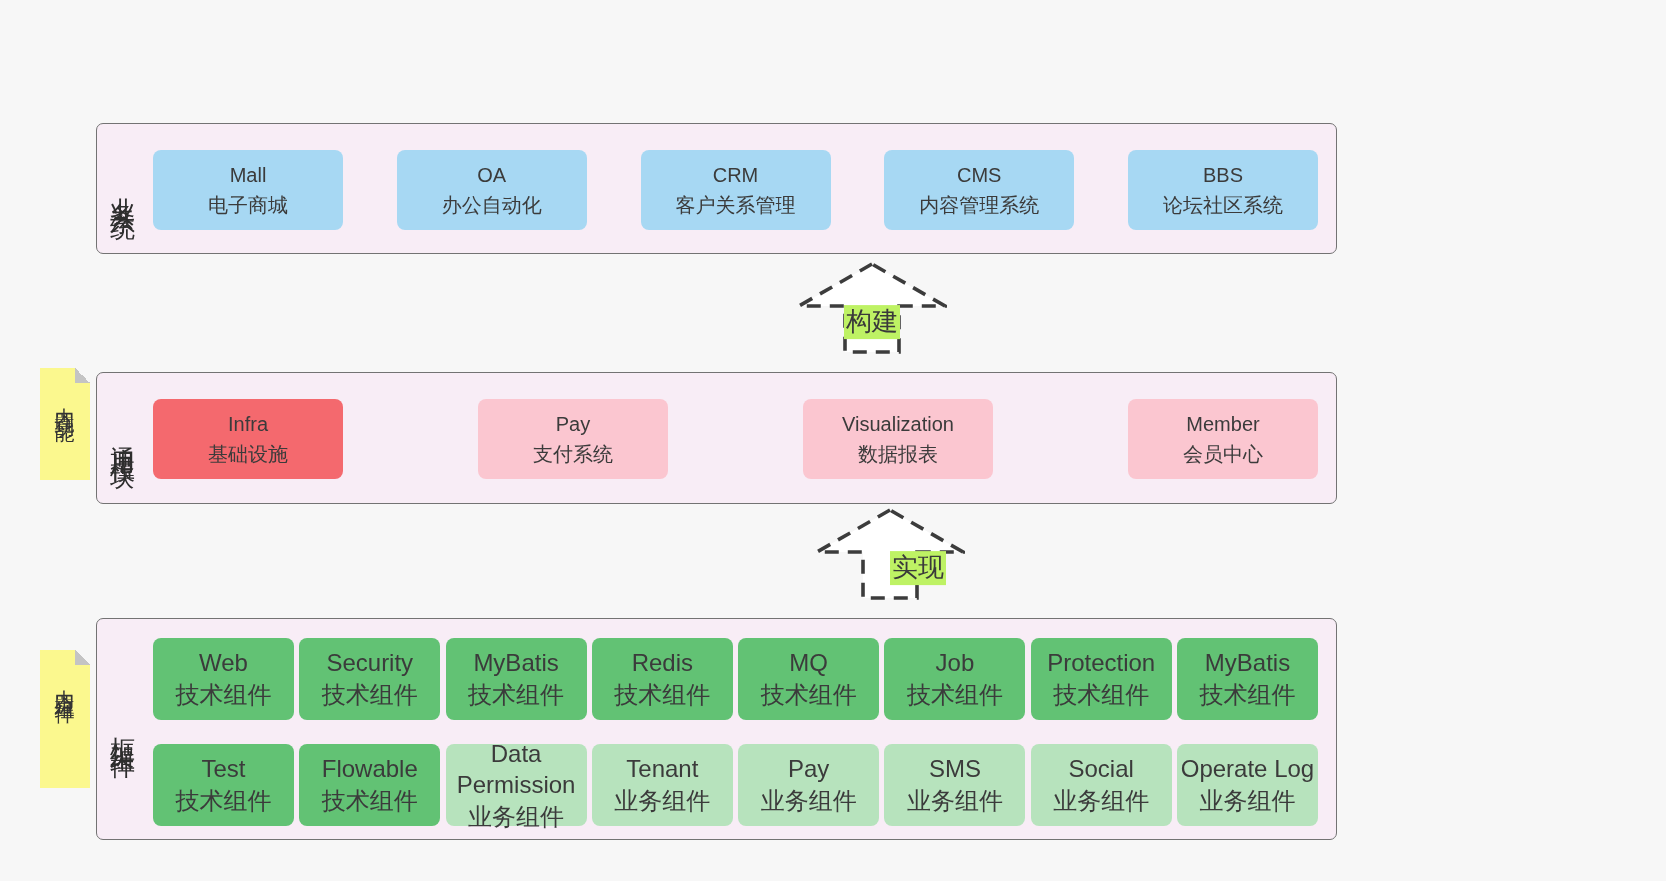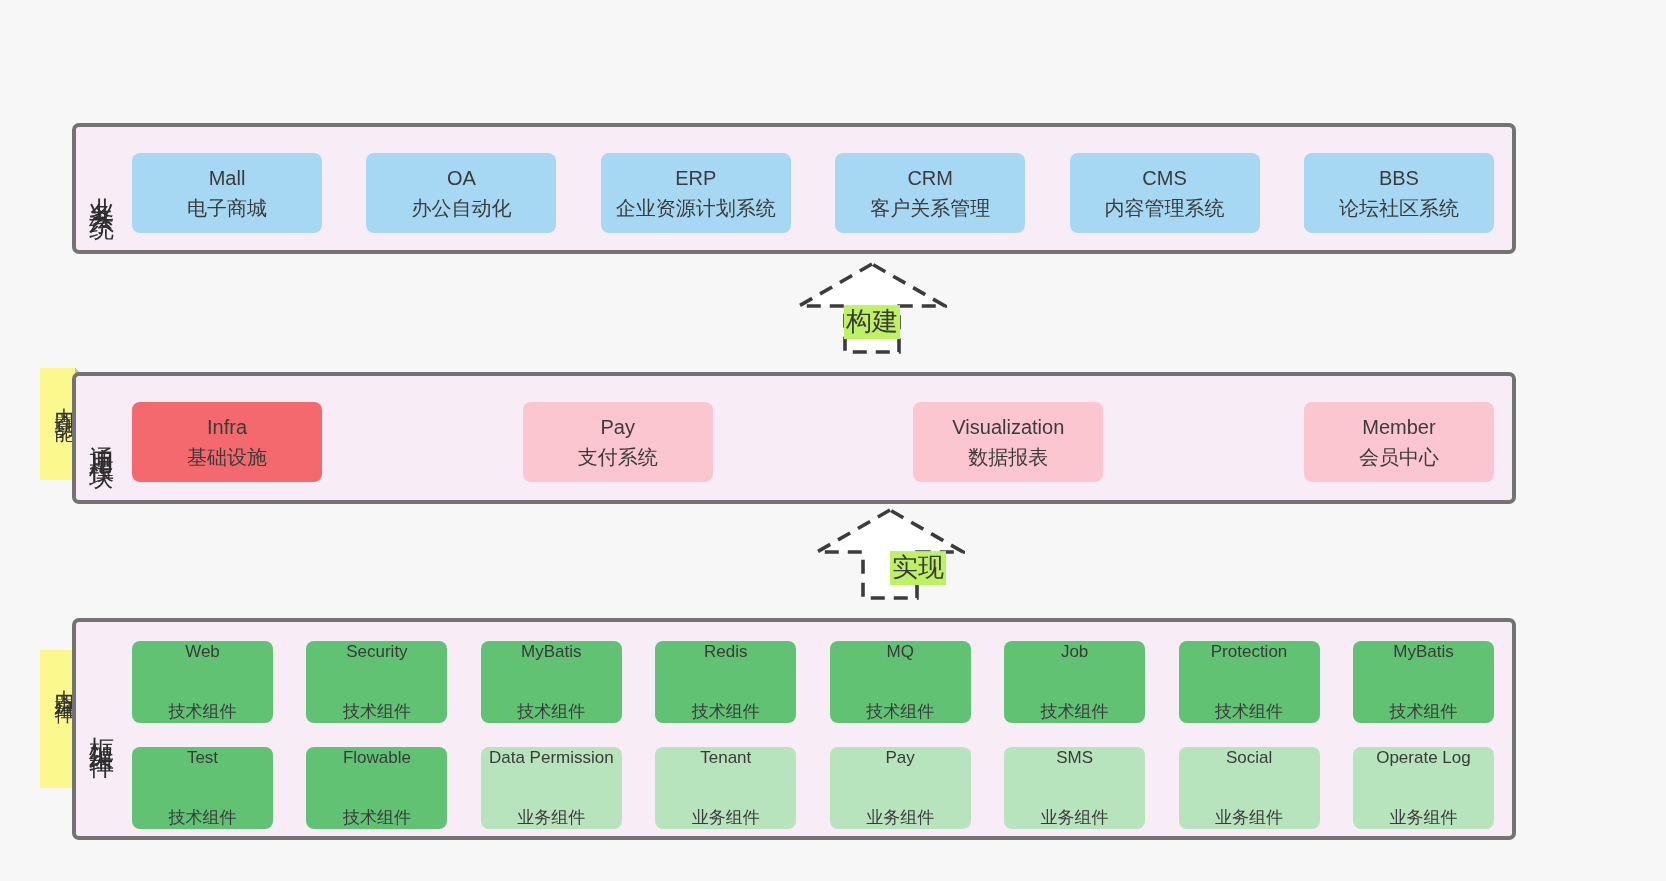--- a/index.html
+++ b/index.html
@@ -1,22 +1,22 @@
 <!DOCTYPE html>
 <html><head>
 <meta charset="utf-8">
 <style>
   html,body { margin:0; padding:0; background:#f7f7f7; }
   .canvas {
     position:relative; width:1666px; height:881px; background:#f7f7f7;
     font-family:"Liberation Sans","DejaVu Sans",sans-serif; overflow:hidden;
   }
   .band {
-    position:absolute; left:72px; width:1444px; box-sizing:border-box;
-    background:#f8edf6; border:4px solid #737373; border-radius:7px; z-index:2;
+    position:absolute; left:96px; width:1241px; box-sizing:border-box;
+    background:#f8edf6; border:1px solid #737373; border-radius:7px; z-index:2;
   }
   .band-business  { top:123px; height:131px; }
   .band-modules   { top:372px; height:132px; }
   .band-framework { top:618px; height:222px; }
   .band-label {
     position:absolute; left:13px; top:50%; transform:translateY(-50%);
     writing-mode:vertical-rl; text-orientation:upright;
     font-size:25px; letter-spacing:6px; color:#2e2e2e; line-height:1;
   }
   .row {
@@ -25,21 +25,21 @@
   }
   .row-6 { top:26px; height:80px; }
   .row-a { top:19px;  height:82px; }
   .row-b { top:125px; height:82px; }
   .box {
     box-sizing:border-box; border-radius:8px;
     display:flex; flex-direction:column; align-items:center; justify-content:center;
     text-align:center; color:#3b3b3b; font-size:20px; line-height:1.5;
   }
   .row-6 .box { width:190px; }
-  .row-a .box, .row-b .box { width:141px; font-size:17px; line-height:1.32;justify-content:space-between; }
+  .row-a .box, .row-b .box { width:141px; font-size:24px; line-height:1.32; }
   .c-blue  { background:#a7d8f3; }
   .c-red   { background:#f4696e; }
   .c-pink  { background:#fbc6d0; }
   .c-gdark { background:#62c274; }
   .c-glight{ background:#b7e3bd; }
   .box .t, .box .s { display:block; }
   .sticky {
     position:absolute; left:40px; width:50px; background:#fbf88e; z-index:1;
     display:flex; justify-content:center; padding-top:24px; box-sizing:border-box;
   }
@@ -69,24 +69,20 @@
     <div class="row row-6">
       <div class="box c-blue">
         <span class="t">Mall</span>
         <span class="s">电子商城</span>
       </div>
       <div class="box c-blue">
         <span class="t">OA</span>
         <span class="s">办公自动化</span>
       </div>
       <div class="box c-blue">
-        <span class="t">ERP</span>
-        <span class="s">企业资源计划系统</span>
-      </div>
-      <div class="box c-blue">
         <span class="t">CRM</span>
         <span class="s">客户关系管理</span>
       </div>
       <div class="box c-blue">
         <span class="t">CMS</span>
         <span class="s">内容管理系统</span>
       </div>
       <div class="box c-blue">
         <span class="t">BBS</span>
         <span class="s">论坛社区系统</span>

